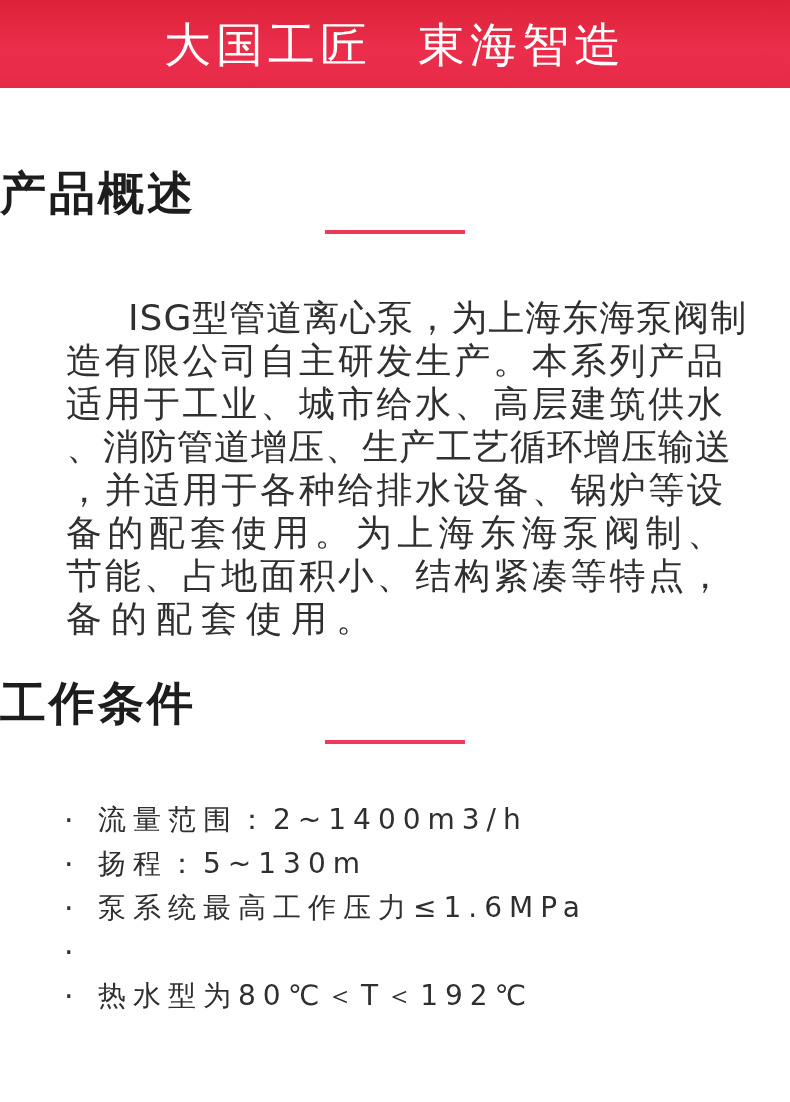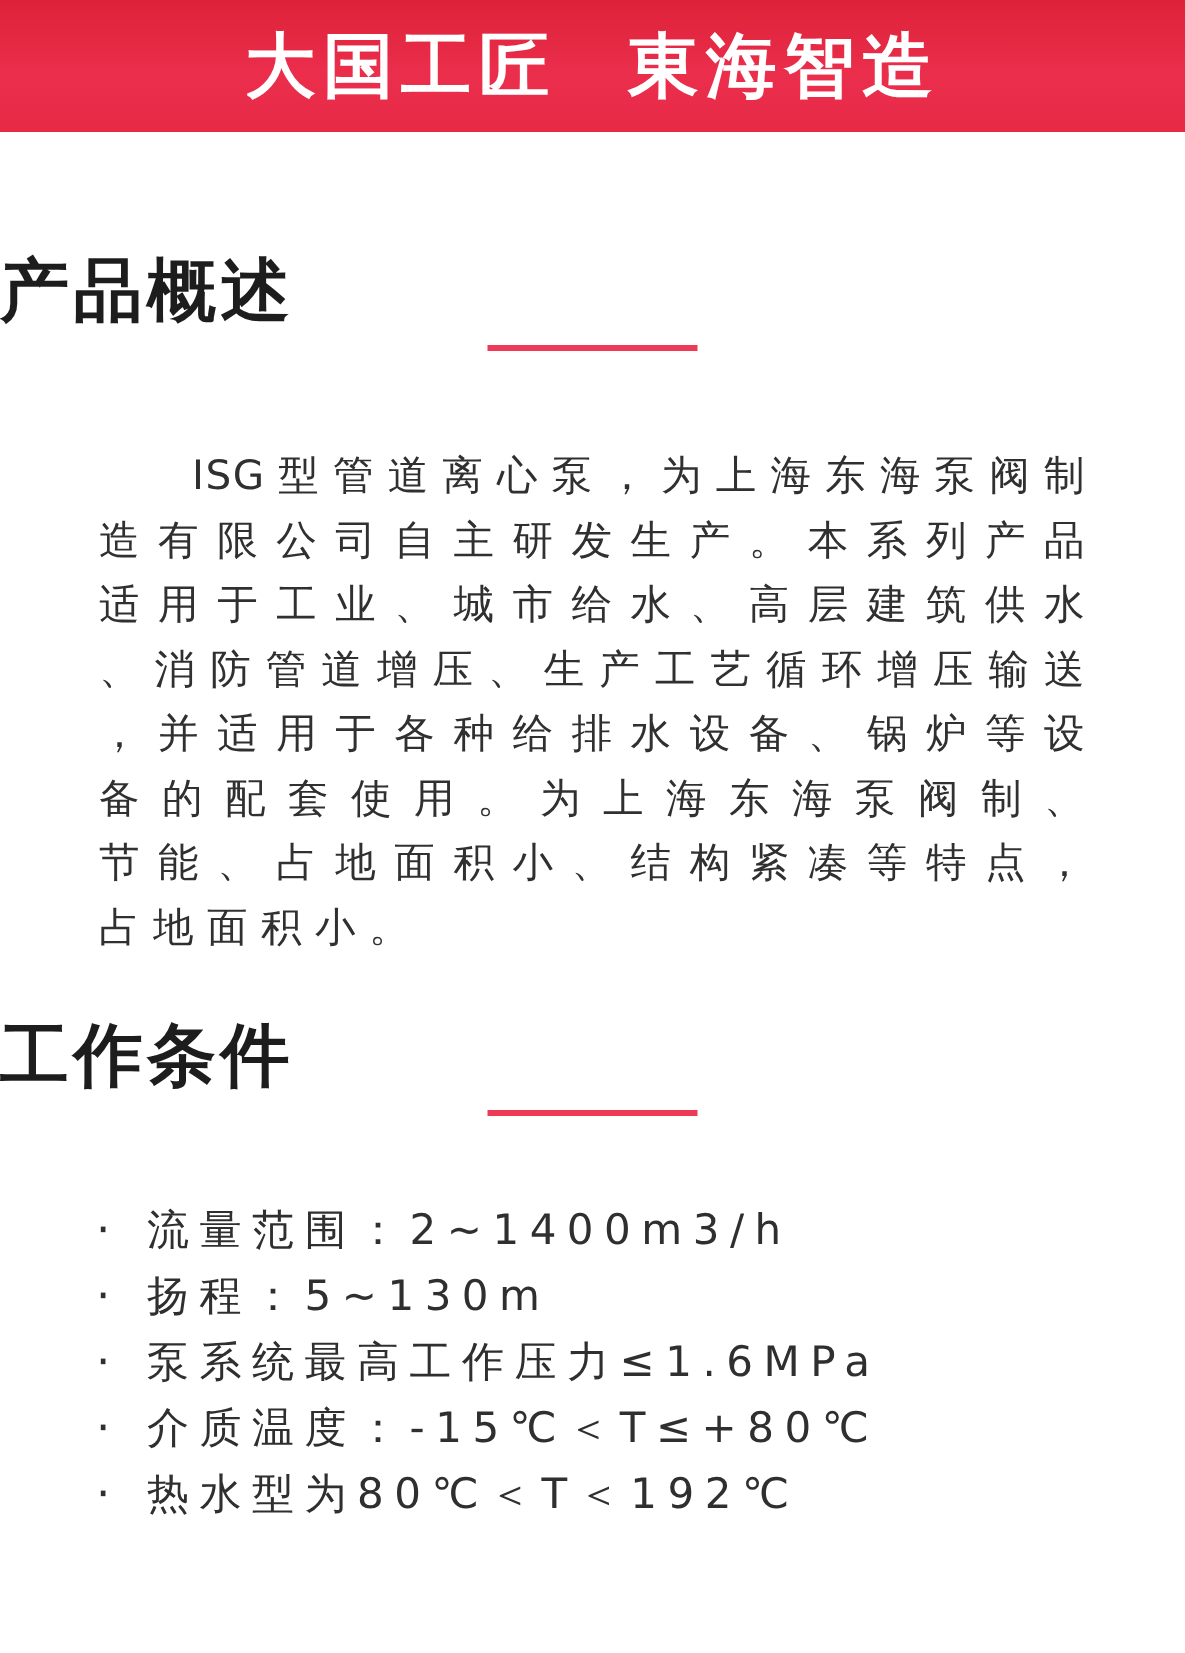--- a/index.html
+++ b/index.html
@@ -18,21 +18,21 @@
     height: 88px;
     background: linear-gradient(180deg, #dd2238 0%, #ea2e4c 55%, #e62a46 100%);
     display: flex;
     align-items: center;
     justify-content: center;
   }
   .banner-title {
     margin: 0;
     color: #ffffff;
     font-size: 47px;
-    font-weight: 700;
+    font-weight: 400;
     letter-spacing: 5px;
     word-spacing: 26px;
     line-height: 1;
     white-space: nowrap;
   }
 
   
   .section-title {
     margin: 0;
     font-size: 46px;
@@ -48,21 +48,21 @@
     height: 4px;
     margin: 12px auto 0 auto;
     background: #ee3a56;
   }
 
   
   .overview-text {
     width: 658px;
     margin: 62px auto 16px auto;
     color: #303030;
-    font-size: 27px;
+    font-size: 36px;
     line-height: 43px;
   }
   .t-line {
     margin: 0;
     text-align: justify;
     text-align-last: justify;
     letter-spacing: 1px;
     white-space: nowrap;
   }
   .t-line.first { text-indent: 62px; }
@@ -110,21 +110,21 @@
     <div class="title-underline"></div>
 
     <div class="overview-text">
       <p class="t-line first">ISG型管道离心泵，为上海东海泵阀制</p>
       <p class="t-line">造有限公司自主研发生产。本系列产品</p>
       <p class="t-line">适用于工业、城市给水、高层建筑供水</p>
       <p class="t-line">、消防管道增压、生产工艺循环增压输送</p>
       <p class="t-line">，并适用于各种给排水设备、锅炉等设</p>
       <p class="t-line">备的配套使用。为上海东海泵阀制、</p>
       <p class="t-line">节能、占地面积小、结构紧凑等特点，</p>
-      <p class="t-line last">占地面积小。</p>
+      <p class="t-line last">备的配套使用。</p>
     </div>
   </section>
 
   <section class="conditions">
     <h2 class="section-title">工作条件</h2>
     <div class="title-underline"></div>
 
     <ul class="conditions-list">
       <li class="cond-item">
         <span class="cond-bullet">·</span>
@@ -133,21 +133,20 @@
       <li class="cond-item">
         <span class="cond-bullet">·</span>
         <span class="cond-text">扬程：5~130m</span>
       </li>
       <li class="cond-item">
         <span class="cond-bullet">·</span>
         <span class="cond-text">泵系统最高工作压力≤1.6MPa</span>
       </li>
       <li class="cond-item">
         <span class="cond-bullet">·</span>
-        <span class="cond-text">介质温度：-15℃＜T≤+80℃</span>
       </li>
       <li class="cond-item">
         <span class="cond-bullet">·</span>
         <span class="cond-text">热水型为80℃＜T＜192℃</span>
       </li>
     </ul>
   </section>
 
 </div>
 

